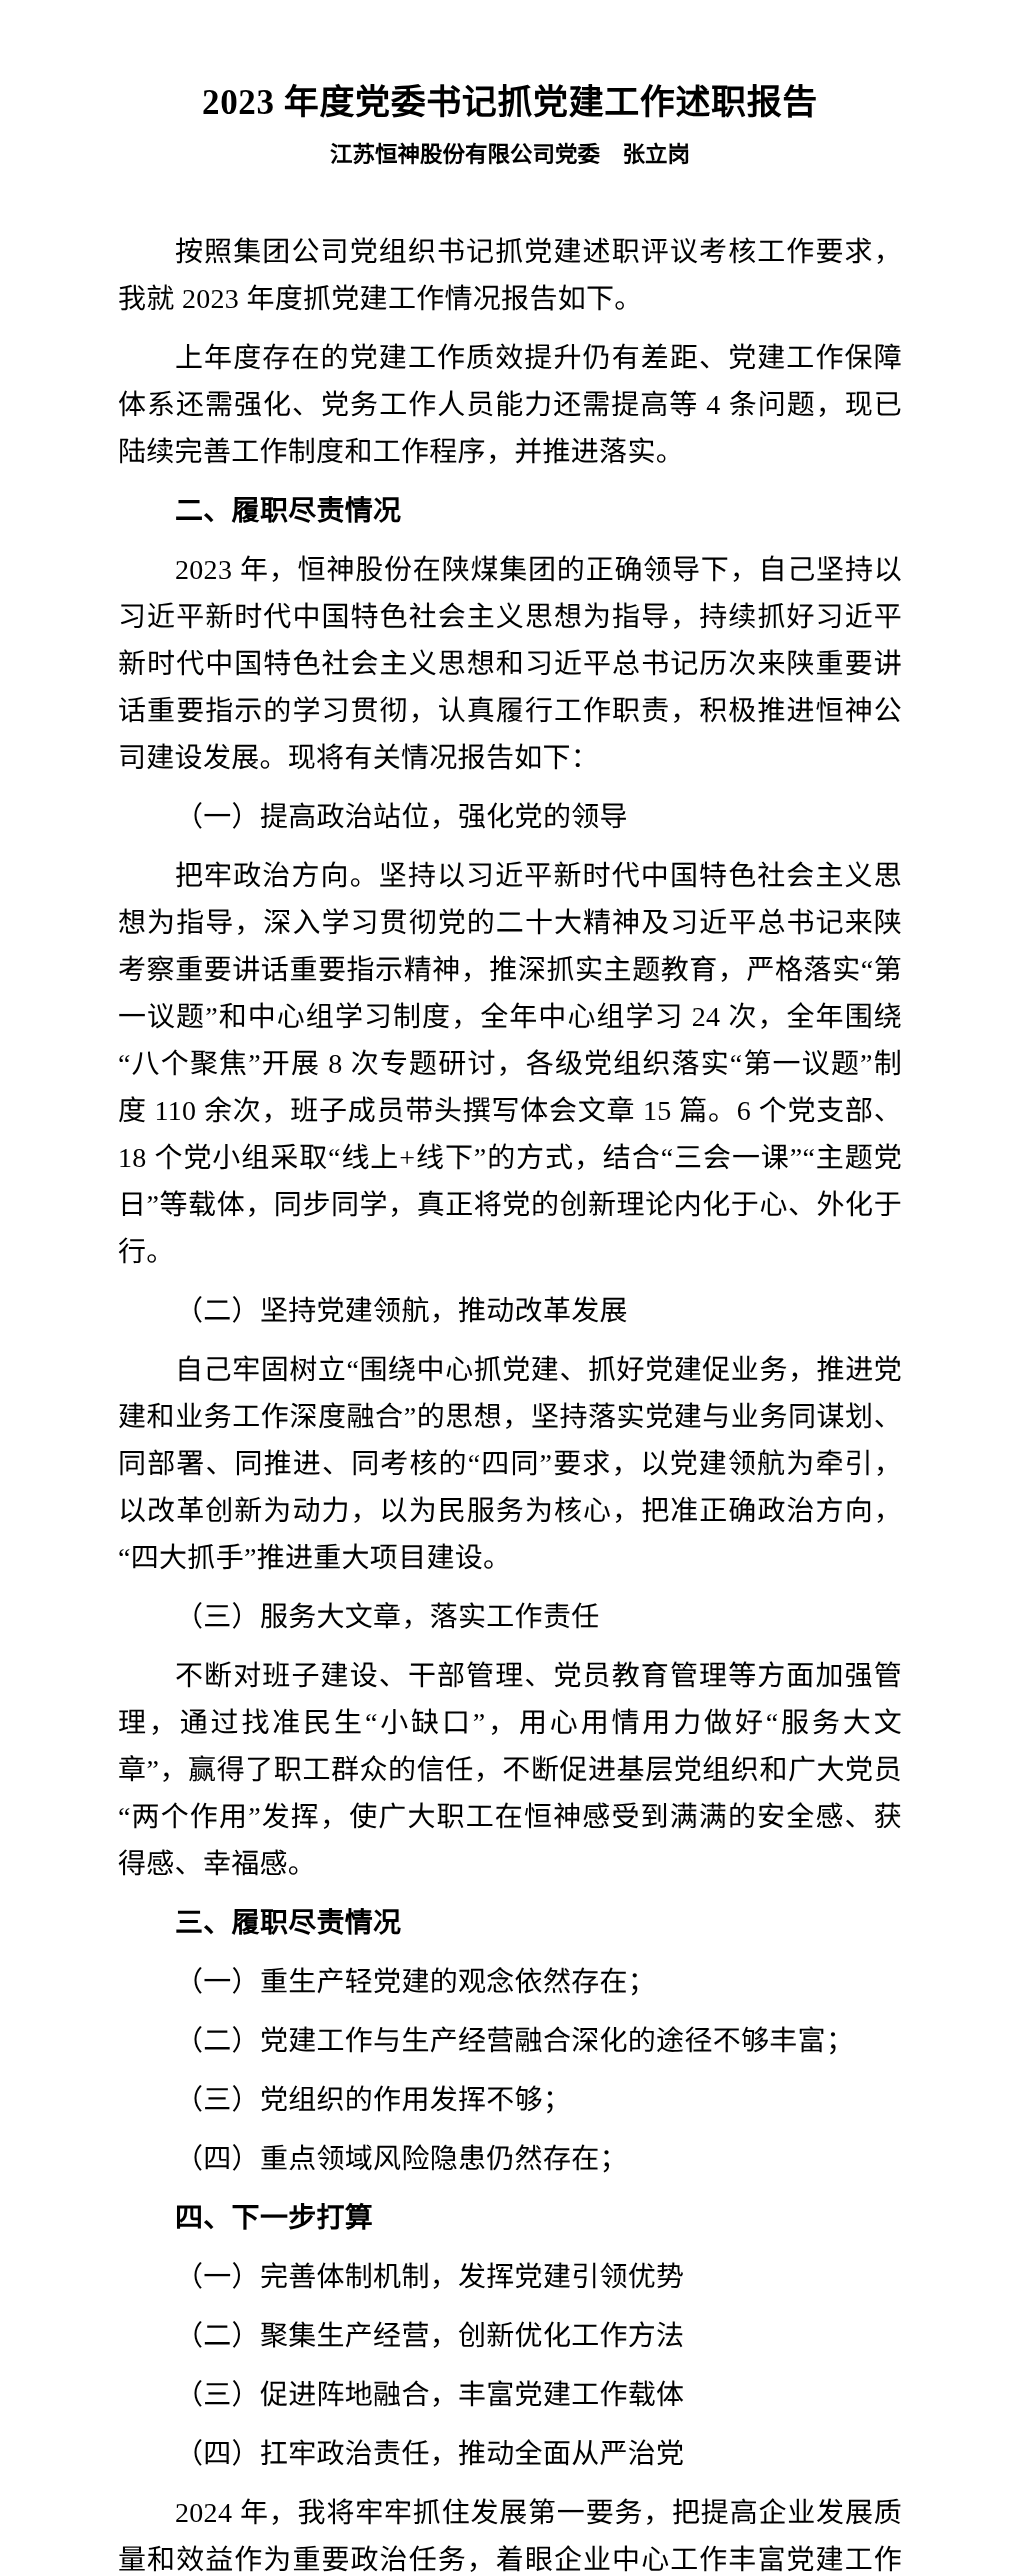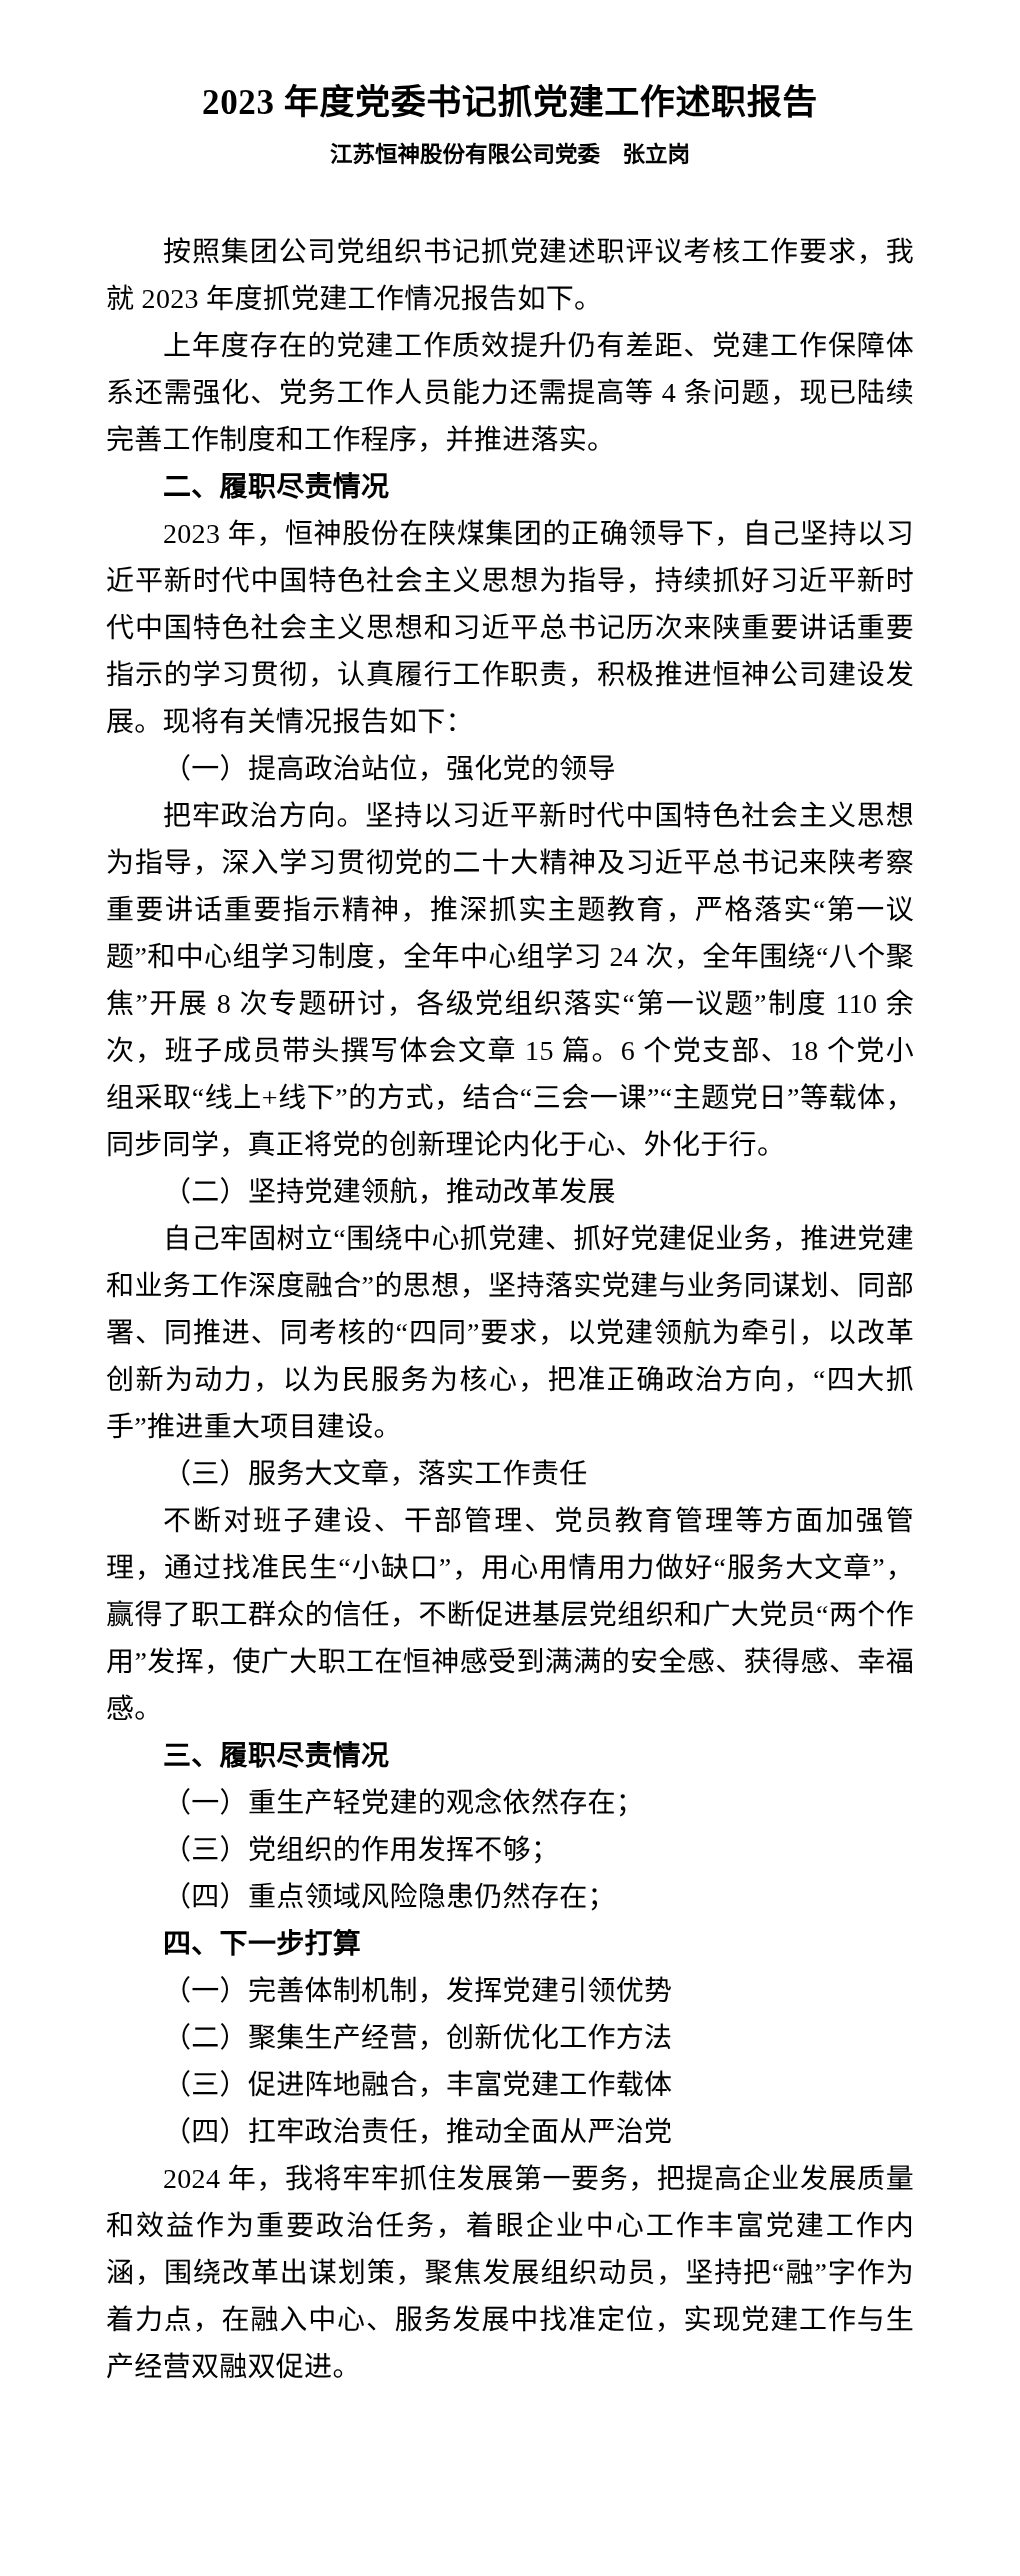--- a/index.html
+++ b/index.html
@@ -33,21 +33,21 @@
     font-weight: 700;
     font-size: 22.5px;
     line-height: 33px;
     margin-top: 9px;
     margin-bottom: 57px;
     text-align: center;
   }
   .blk {
     font-size: 28px;
     line-height: 47px;
-    margin: 0;
+    margin: 12px;
     text-indent: 57px;
     letter-spacing: 0.3px;
   }
   .para {
     font-family: "Liberation Serif", serif;
     font-weight: 400;
     text-align: justify;
     text-justify: inter-ideograph;
   }
   .h1 {
@@ -78,20 +78,21 @@
   <p class="blk h1">二、履职尽责情况</p>
   <p class="blk para">2023 年，恒神股份在陕煤集团的正确领导下，自己坚持以习近平新时代中国特色社会主义思想为指导，持续抓好习近平新时代中国特色社会主义思想和习近平总书记历次来陕重要讲话重要指示的学习贯彻，认真履行工作职责，积极推进恒神公司建设发展。现将有关情况报告如下：</p>
   <p class="blk h2">（一）提高政治站位，强化党的领导</p>
   <p class="blk para">把牢政治方向。坚持以习近平新时代中国特色社会主义思想为指导，深入学习贯彻党的二十大精神及习近平总书记来陕考察重要讲话重要指示精神，推深抓实主题教育，严格落实“第一议题”和中心组学习制度，全年中心组学习 24 次，全年围绕“八个聚焦”开展 8 次专题研讨，各级党组织落实“第一议题”制度 110 余次，班子成员带头撰写体会文章 15 篇。6 个党支部、18 个党小组采取“线上+线下”的方式，结合“三会一课”“主题党日”等载体，同步同学，真正将党的创新理论内化于心、外化于行。</p>
   <p class="blk h2">（二）坚持党建领航，推动改革发展</p>
   <p class="blk para">自己牢固树立“围绕中心抓党建、抓好党建促业务，推进党建和业务工作深度融合”的思想，坚持落实党建与业务同谋划、同部署、同推进、同考核的“四同”要求，以党建领航为牵引，以改革创新为动力，以为民服务为核心，把准正确政治方向，“四大抓手”推进重大项目建设。</p>
   <p class="blk h2">（三）服务大文章，落实工作责任</p>
   <p class="blk para">不断对班子建设、干部管理、党员教育管理等方面加强管理，通过找准民生“小缺口”，用心用情用力做好“服务大文章”，赢得了职工群众的信任，不断促进基层党组织和广大党员“两个作用”发挥，使广大职工在恒神感受到满满的安全感、获得感、幸福感。</p>
   <p class="blk h1">三、履职尽责情况</p>
   <p class="blk item">（一）重生产轻党建的观念依然存在；</p>
+  <p class="blk item">（二）党建工作与生产经营融合深化的途径不够丰富；</p>
   <p class="blk item">（三）党组织的作用发挥不够；</p>
   <p class="blk item">（四）重点领域风险隐患仍然存在；</p>
   <p class="blk h1">四、下一步打算</p>
   <p class="blk item">（一）完善体制机制，发挥党建引领优势</p>
   <p class="blk item">（二）聚集生产经营，创新优化工作方法</p>
   <p class="blk item">（三）促进阵地融合，丰富党建工作载体</p>
   <p class="blk item">（四）扛牢政治责任，推动全面从严治党</p>
   <p class="blk para">2024 年，我将牢牢抓住发展第一要务，把提高企业发展质量和效益作为重要政治任务，着眼企业中心工作丰富党建工作内涵，围绕改革出谋划策，聚焦发展组织动员，坚持把“融”字作为着力点，在融入中心、服务发展中找准定位，实现党建工作与生产经营双融双促进。</p>
 </div>
 

